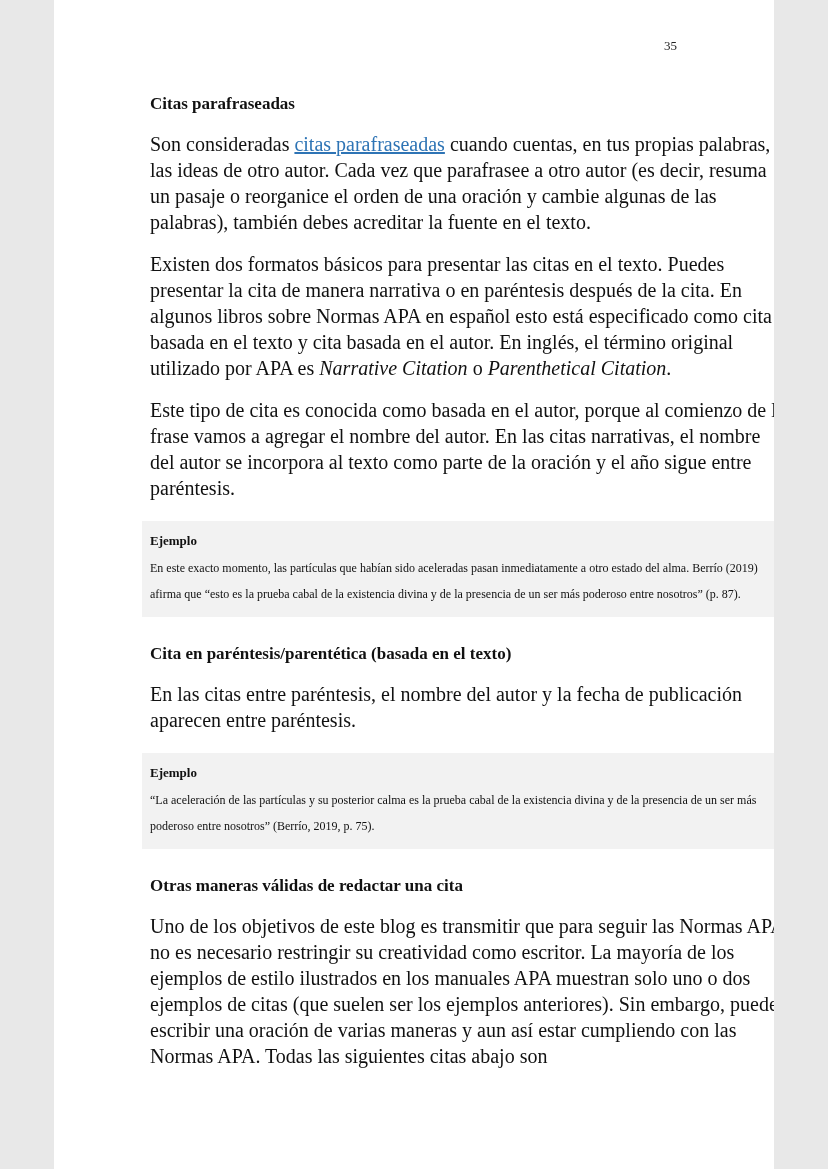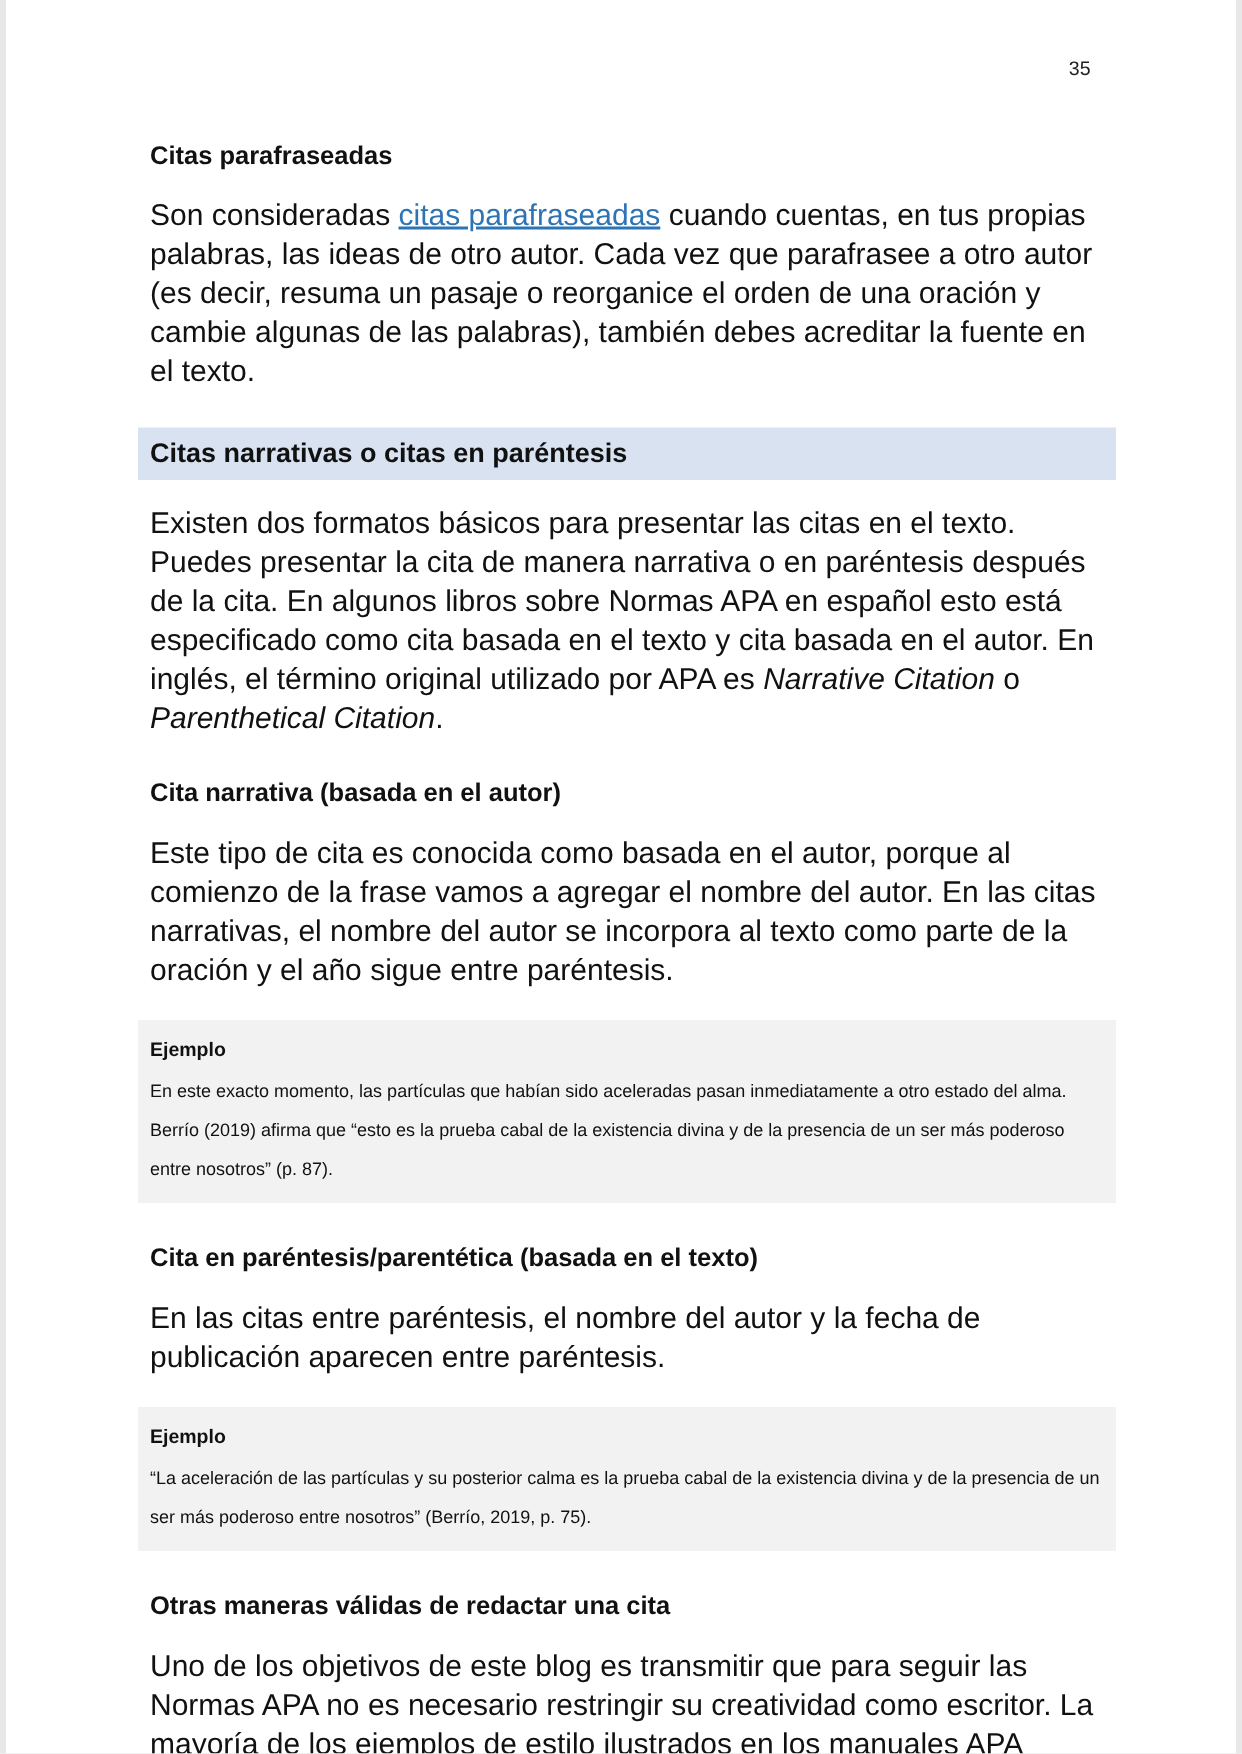--- a/index.html
+++ b/index.html
@@ -1,26 +1,26 @@
 <!DOCTYPE html>
 <html style="--section-heading-bg: #d9e2f0; --example-bg: #f2f2f2; --link: #2e74b5; --text: #111111;"><head>
 <meta charset="utf-8">
 <style>
   html, body {
     margin: 0;
     padding: 0;
     background: #e8e8e8;
   }
   .page {
-    width: 820px;
+    width: 720px;
     height: 1169px;
     margin: 0 auto;
     background: #ffffff;
     position: relative;
-    font-family: Liberation Sans, sans-serif;
+    font-family: Liberation Serif, serif;
     color: var(--text, #111111);
     box-sizing: border-box;
     overflow: hidden;
   }
   .page-number {
     position: absolute;
     top: 38px;
     right: 97px;
     font-size: 13px;
     color: #222;
@@ -82,24 +82,22 @@
 
 <div class="page">
 
   <div class="page-number">35</div>
 
   <div class="content">
 
     <div class="h-bold first">Citas parafraseadas</div>
     <p class="para"><span>Son consideradas </span><a class="link">citas parafraseadas</a><span> cuando cuentas, en tus propias palabras, las ideas de otro autor. Cada vez que parafrasee a otro autor (es decir, resuma un pasaje o reorganice el orden de una oración y cambie algunas de las palabras), también debes acreditar la fuente en el texto.</span></p>
 
-    <div class="section-bar">Citas narrativas o citas en paréntesis</div>
     <p class="para"><span>Existen dos formatos básicos para presentar las citas en el texto. Puedes presentar la cita de manera narrativa o en paréntesis después de la cita. En algunos libros sobre Normas APA en español esto está especificado como cita basada en el texto y cita basada en el autor. En inglés, el término original utilizado por APA es </span><span class="italic">Narrative Citation</span><span> o </span><span class="italic">Parenthetical Citation</span><span>.</span></p>
 
-    <div class="h-bold">Cita narrativa (basada en el autor)</div>
     <p class="para">Este tipo de cita es conocida como basada en el autor, porque al comienzo de la frase vamos a agregar el nombre del autor. En las citas narrativas, el nombre del autor se incorpora al texto como parte de la oración y el año sigue entre paréntesis.</p>
 
     <div class="example-box">
       <p class="example-label">Ejemplo</p>
       <p class="example-text">En este exacto momento, las partículas que habían sido aceleradas pasan inmediatamente a otro estado del alma. Berrío (2019) afirma que “esto es la prueba cabal de la existencia divina y de la presencia de un ser más poderoso entre nosotros” (p. 87).</p>
     </div>
 
     <div class="h-bold">Cita en paréntesis/parentética (basada en el texto)</div>
     <p class="para">En las citas entre paréntesis, el nombre del autor y la fecha de publicación aparecen entre paréntesis.</p>
 

